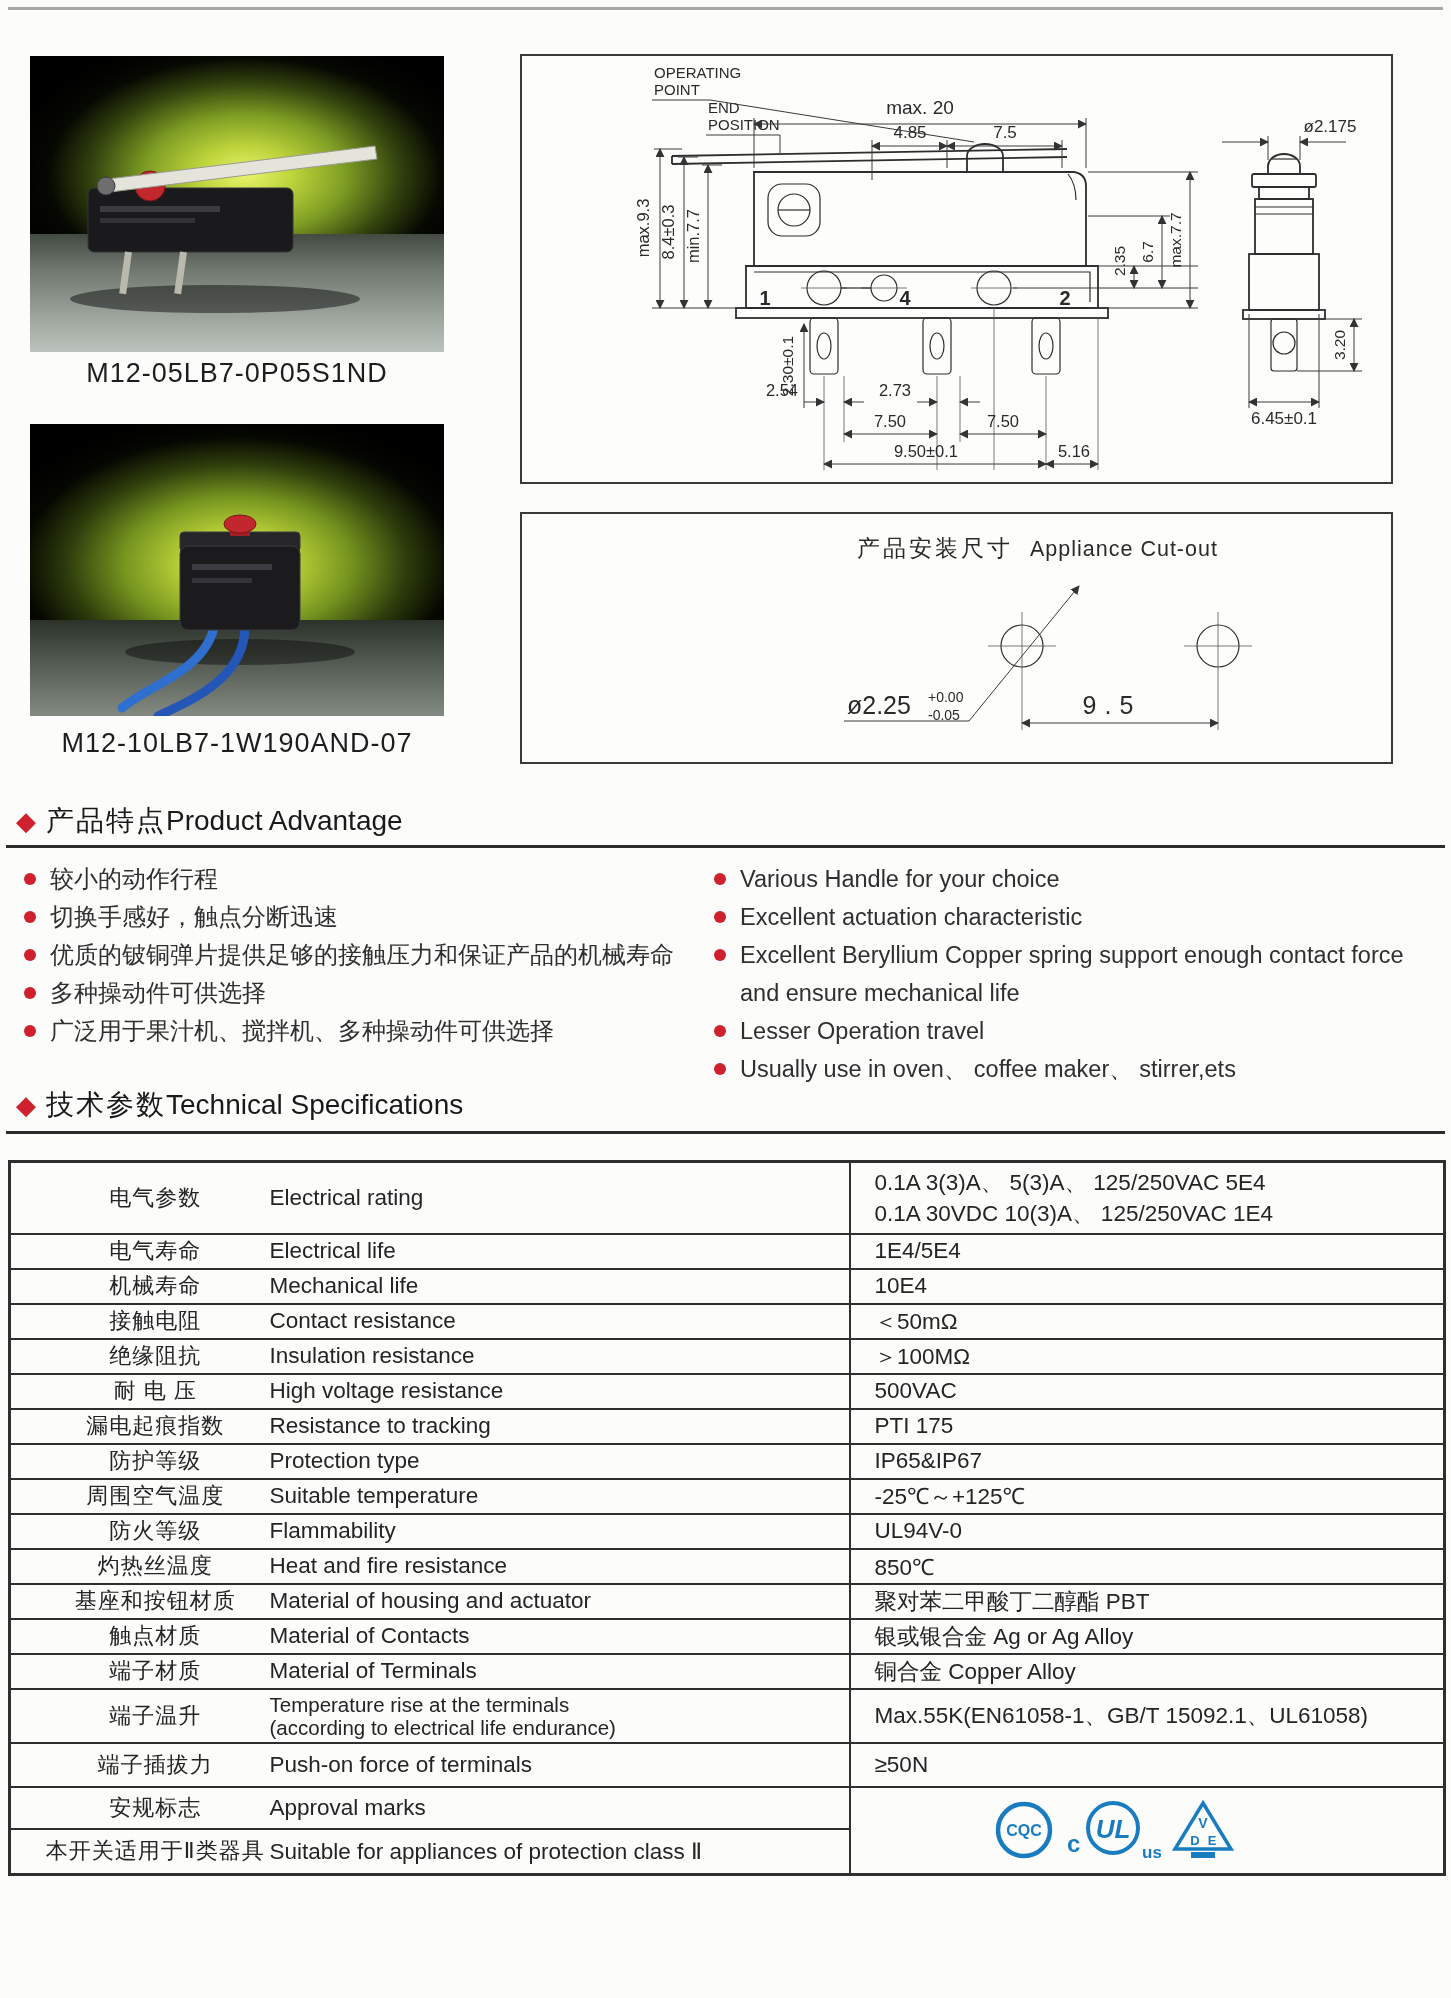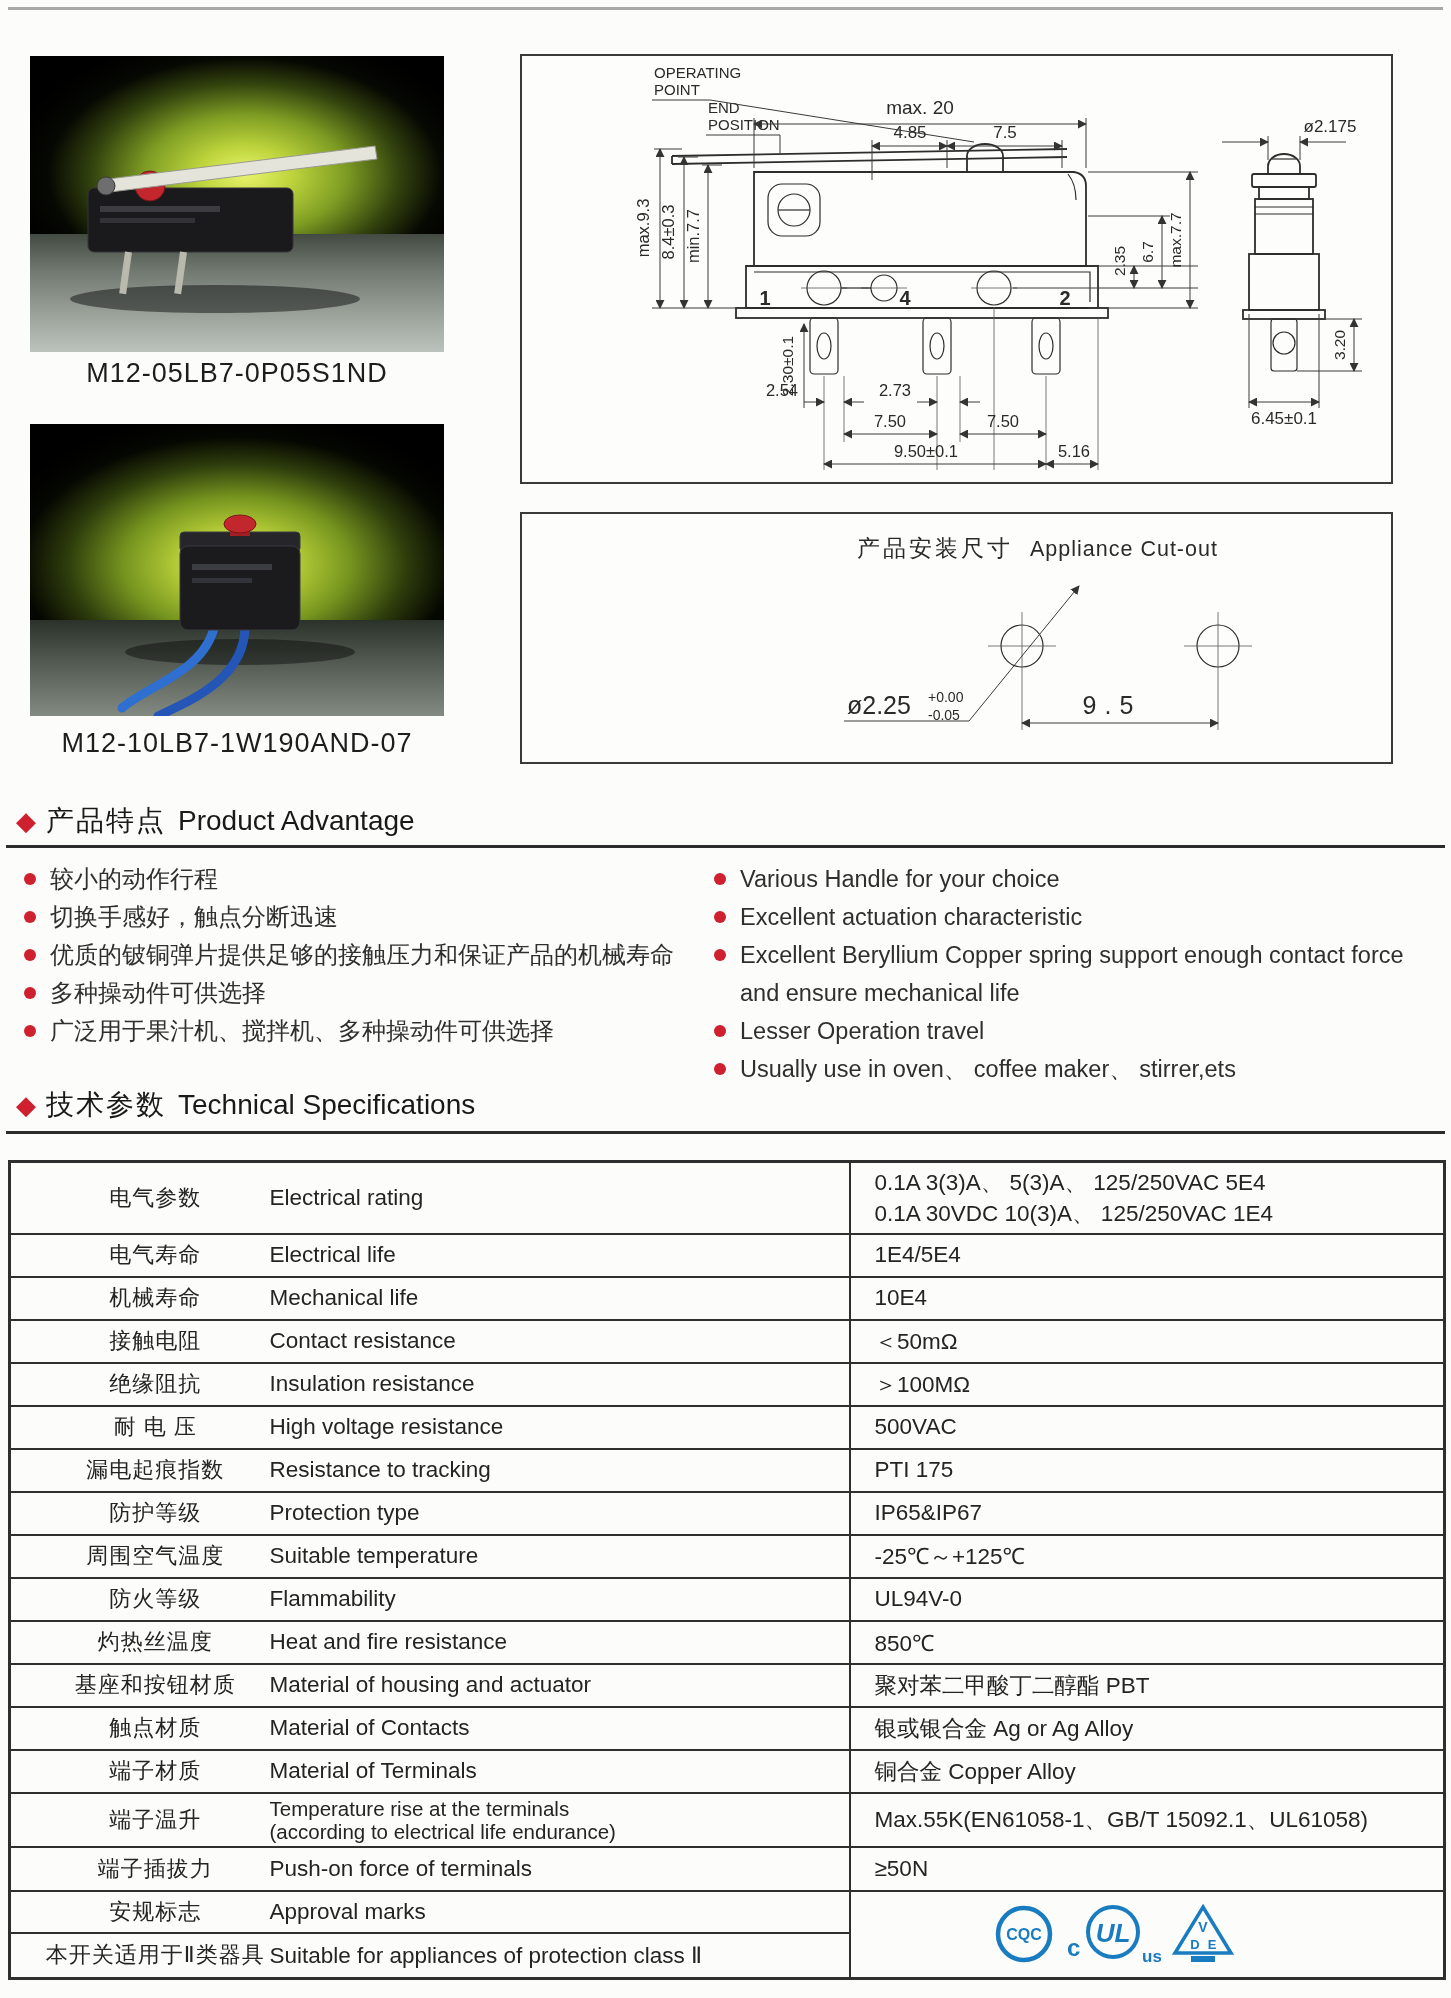--- a/index.html
+++ b/index.html
@@ -35,40 +35,40 @@
   .dwg text { font-family:"Liberation Sans", sans-serif; fill:#2a2a2a; }
   .dwg .ol { stroke:#2d2d2d; fill:none; stroke-width:1.8; }
   .dwg .ol2 { stroke:#2d2d2d; fill:none; stroke-width:1.2; }
   .dwg .dim { stroke:#3a3a3a; fill:none; stroke-width:1; }
   .dwg .thin { stroke:#555; fill:none; stroke-width:0.8; }
 
   
   .sec-header { position:absolute; left:16px; display:flex; align-items:center; color:#191919; }
   .diamond { color:#cf2030; font-size:26px; margin-right:10px; line-height:1; }
   .sec-header .cn { font-size:28px; letter-spacing:2px; }
-  .sec-header .en { font-size:28px; margin-left:12px; }
+  .sec-header .en { font-size:28px; }
   .rule { position:absolute; background:#2c2c2c; height:3px; left:6px; width:1439px; }
 
   
   .blist { position:absolute; list-style:none; margin:0; padding:0; }
   .blist li { position:relative; padding-left:28px; line-height:38px; color:#2f2f2f; }
   .blist .dot { position:absolute; left:2px; top:13px; width:12px; height:12px; border-radius:50%; background:#cf2030; }
   .blist.cnl { left:22px; top:860px; width:670px; font-size:24px; }
   .blist.enl { left:712px; top:860px; width:736px; font-size:23.5px; color:#3a3a3a; }
 
   
   table.spec { position:absolute; left:8px; top:1160px; width:1435px;
     border-collapse:collapse; table-layout:fixed; color:#242424; border:3px solid #2f2f2f; }
   .spec td { border-top:2px solid #2f2f2f; vertical-align:middle; padding:0; }
   .spec td.c1 { padding-left:30px; font-size:22px; letter-spacing:1px;text-align:center; }
   .spec td.c2 { font-size:22.5px; }
   .spec td.c3 { border-left:2px solid #2f2f2f; padding-left:24px; font-size:22.5px; }
   .spec .vline { line-height:31px; }
   .spec .en2 { font-size:20.5px; line-height:23px; }
-  .h72{height:72px} .h43{height:43px} .h54{height:54px} .h44{height:44px} .h42{height:42px} .h46{height:46px}
+  .h72{height:72px} .h43{height:35px} .h54{height:54px} .h44{height:44px} .h42{height:42px} .h46{height:46px}
   .logos { display:flex; align-items:center; gap:10px; padding-left:118px; }
   .logos text { font-family:"Liberation Sans", sans-serif; fill:#1a7cc0; }
 </style>
 </head>
 <body>
 
 <div class="page">
   <div class="top-rule"></div>
 
   <div class="photo photo1">

